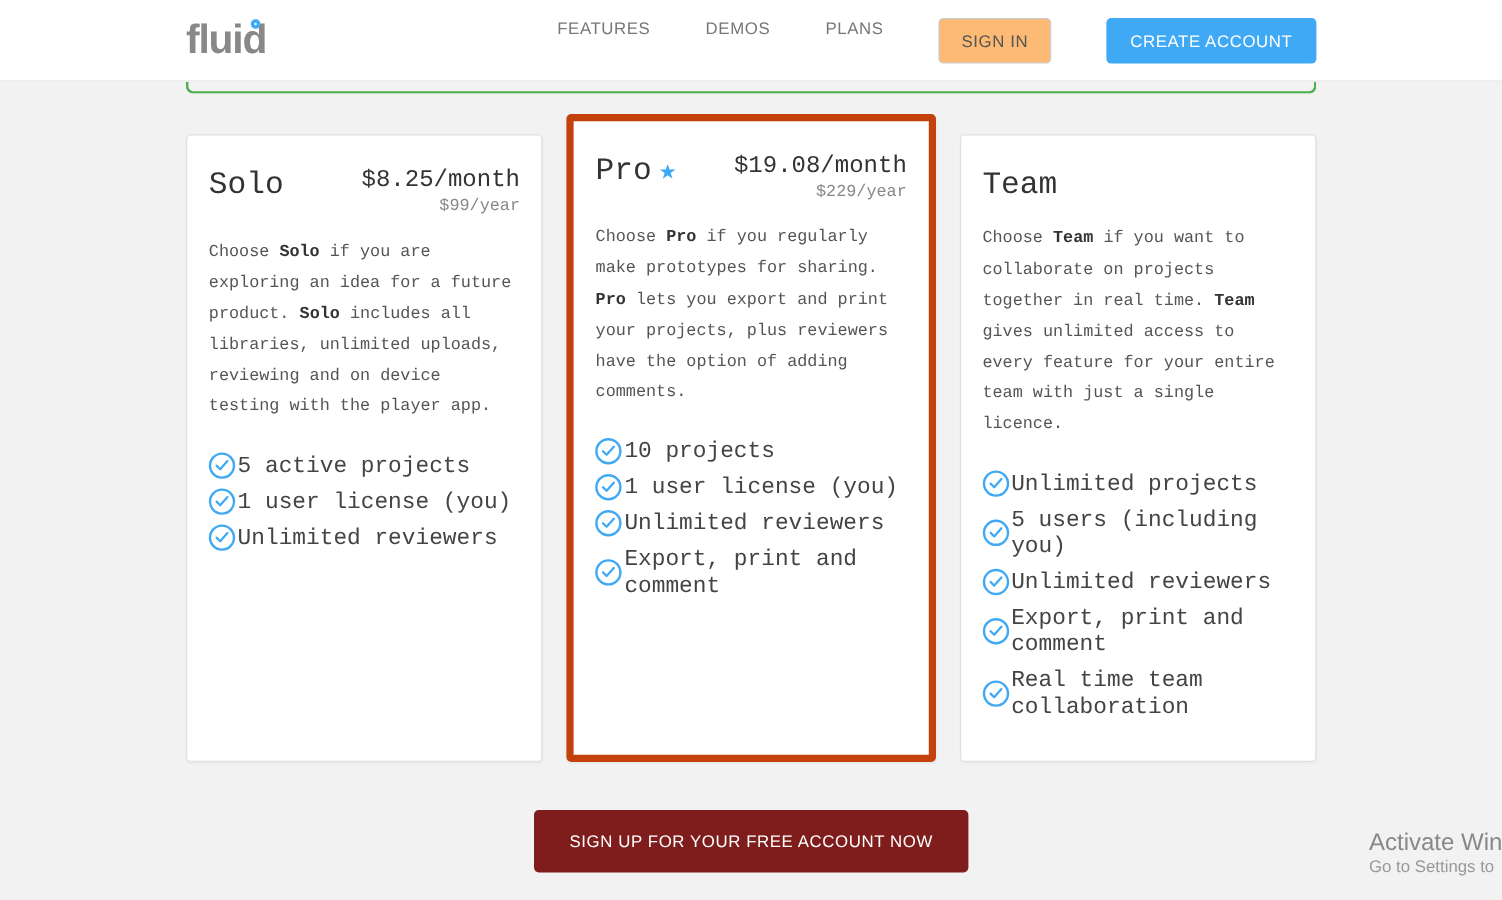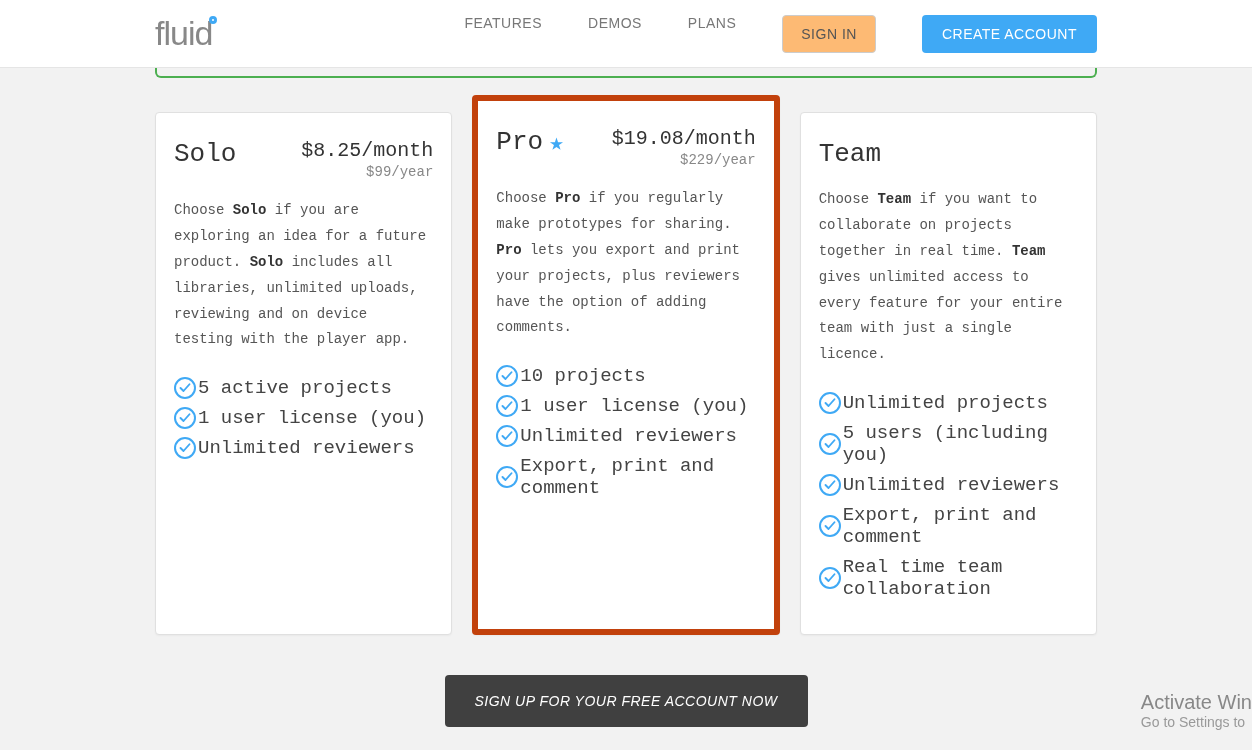--- a/index.html
+++ b/index.html
@@ -16,21 +16,21 @@
   background: #fff;
   border-bottom: 1px solid #e5e5e5;
   height: 68px;
   display: flex;
   align-items: center;
   padding: 0 155px;
   justify-content: space-between;
 }
 .logo {
   font-size: 34px;
-  font-weight: 400;
+  font-weight: 700;
   color: #888;
   letter-spacing: -1px;
   position: relative;
 }
 .logo .dot {
   position: absolute;
   width: 8px;
   height: 8px;
   border: 3px solid #3fa9f5;
   border-radius: 50%;
@@ -145,30 +145,29 @@
   border: 2px solid #3fa9f5;
   border-radius: 50%;
   display: inline-flex;
   align-items: center;
   justify-content: center;
   flex-shrink: 0;
 }
 .check svg { width: 12px; height: 12px; }
 .cta-wrap { text-align: center; margin-top: 40px; }
 .cta {
-  background: #404040;
+  background: #7f1d1d;
   color: #fff;
   border: none;
   font-size: 14px;
   padding: 18px 30px;
   border-radius: 4px;
   cursor: pointer;
   letter-spacing: 0.5px;
   font-weight: 500;
-  font-style: italic;
 }
 .watermark {
   position: absolute;
   right: 0;
   bottom: 20px;
   text-align: left;
   color: #999;
   font-size: 14px;
 }
 .watermark .wm-title { font-size: 20px; color: #888; }

